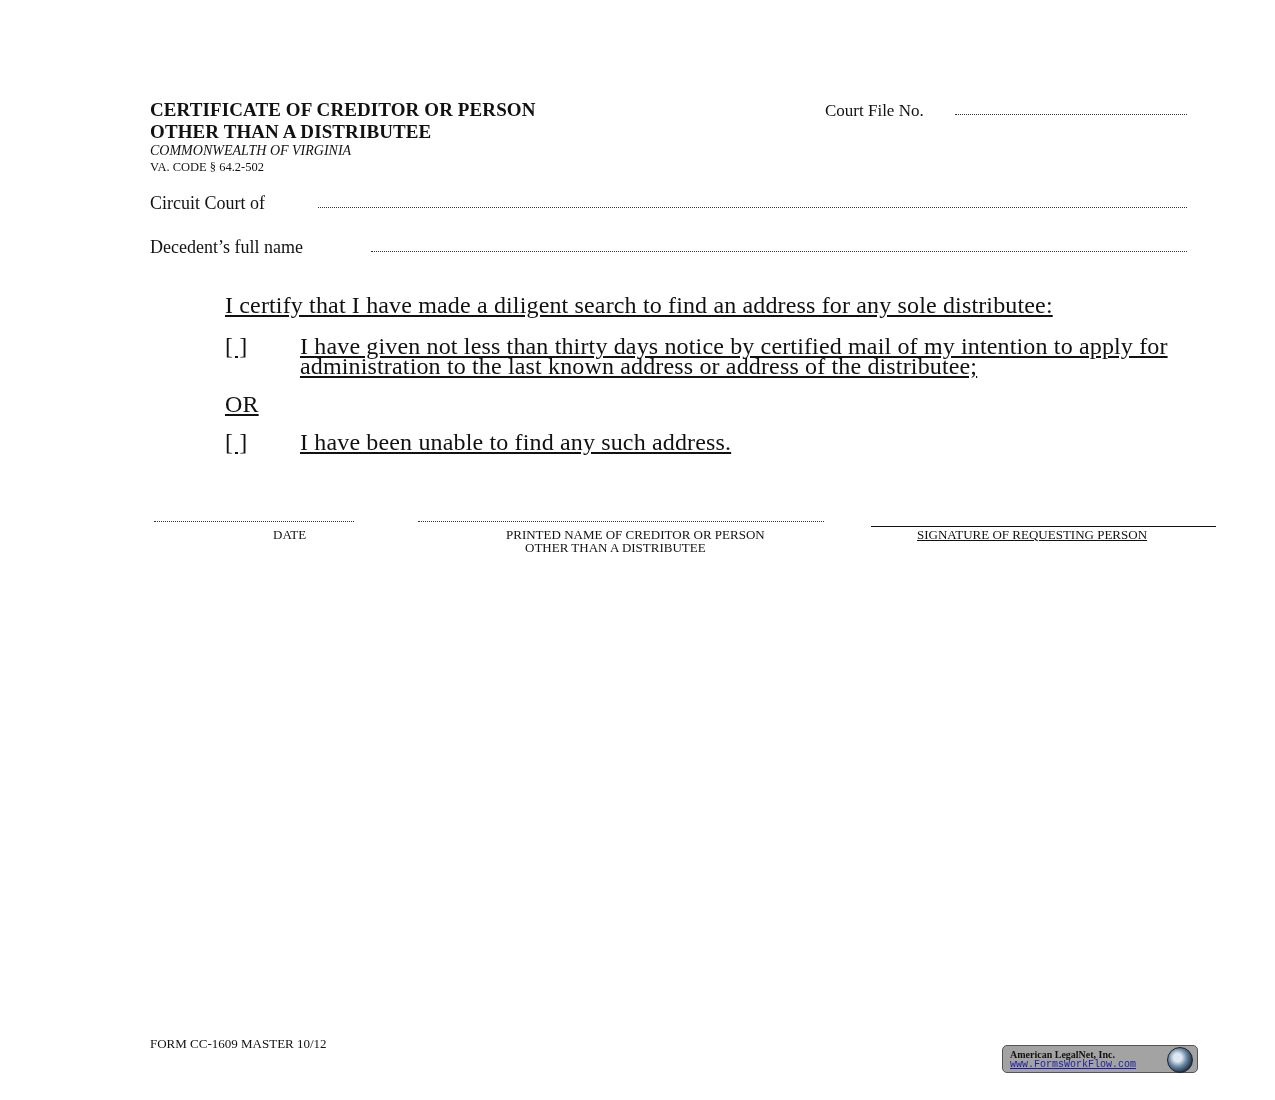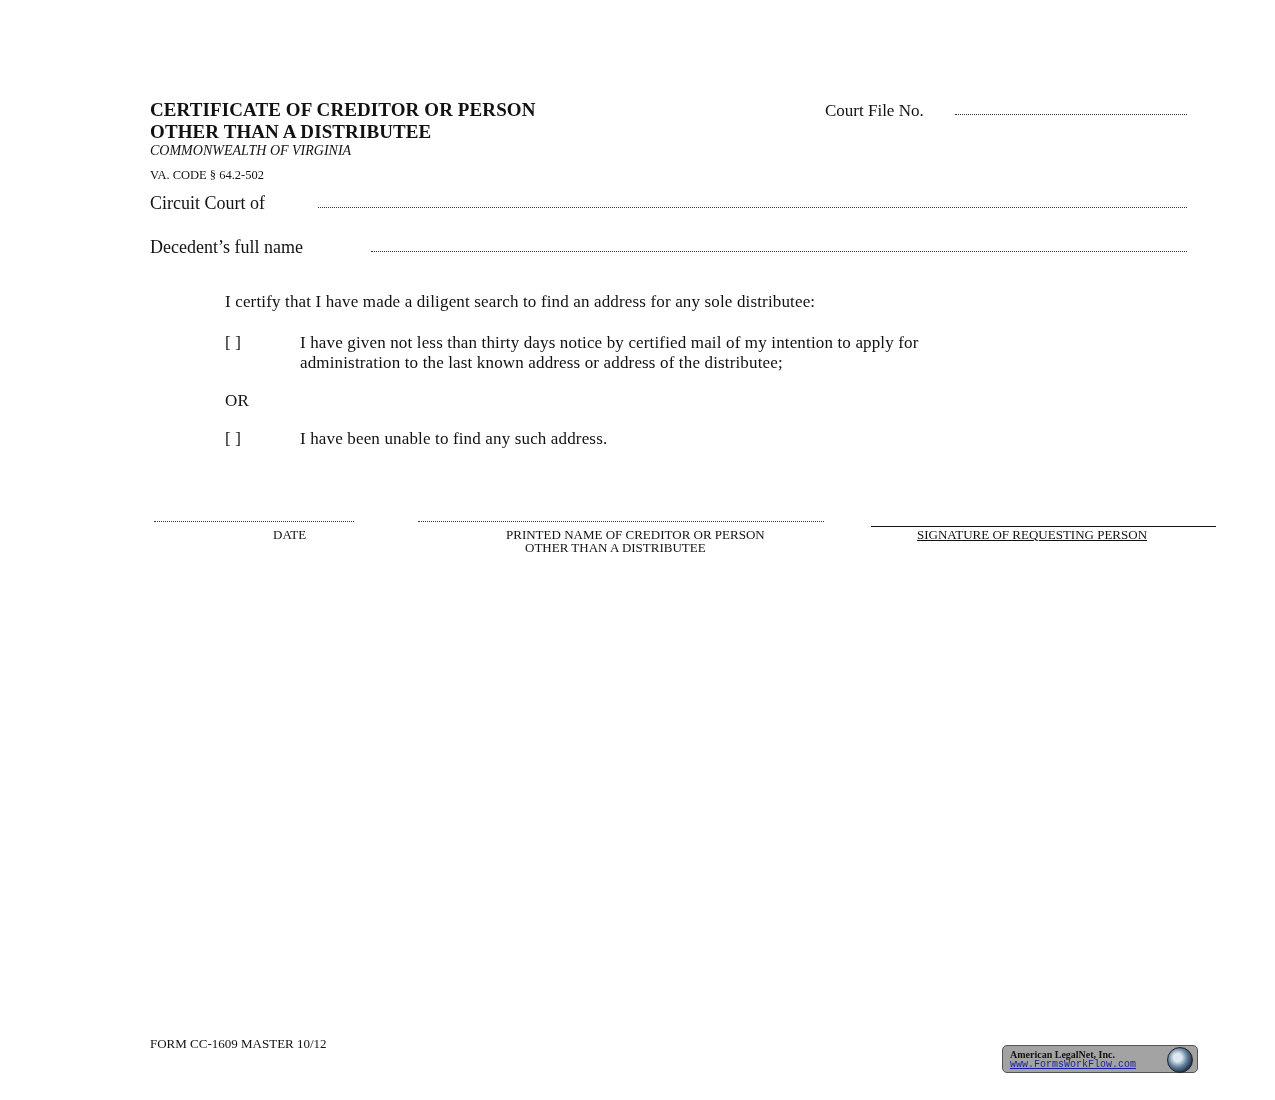--- a/index.html
+++ b/index.html
@@ -1,23 +1,23 @@
 <!DOCTYPE html>
 <html><head>
 <meta charset="utf-8">
 <style>
   html, body { margin:0; padding:0; background:#ffffff; }
   body { width:1275px; height:1100px; position:relative; overflow:hidden; font-family:"Liberation Serif", serif; color:#111; }
   .abs { position:absolute; white-space:nowrap; }
   .title { font-weight:bold; font-size:19px; letter-spacing:0.1px; }
   .sub { font-size:14px;font-style:italic; }
-  .sub2 { font-size:12.5px;margin-top:8px; }
+  .sub2 { font-size:12.5px; }
   .label { font-size:18px; }
   .dots { position:absolute; border-bottom:1.3px dotted #333; height:0; }
-  .body-text { font-size:17px; letter-spacing:0.15px; }
+  .body-text { font-size:24px; letter-spacing:0.15px;text-decoration:underline; }
   .caption { font-size:13px;margin-left:48px; }
   .solid { position:absolute; border-bottom:1.3px solid #111; height:0; }
   .badge { position:absolute; left:1002px; top:1045px; width:194px; height:26px; border:1px solid #555; border-radius:5px; background:#a3a3a3; }
   .badge-name { position:absolute; left:7px; top:3px; font-size:10px; font-weight:bold; font-family:"Liberation Serif", serif; }
   .badge-url { position:absolute; left:7px; top:13px; font-size:10px; color:#1a1aa8; text-decoration:underline; font-family:Liberation Mono, monospace; }
   .globe { position:absolute; right:4px; top:1px; width:24px; height:24px; border-radius:50%; background:radial-gradient(circle at 40% 40%, #dfe8f0 0 20%, #6b87a3 45%, #1b2f45 75%); border:1px solid #222; }
 </style>
 </head>
 <body>
 

